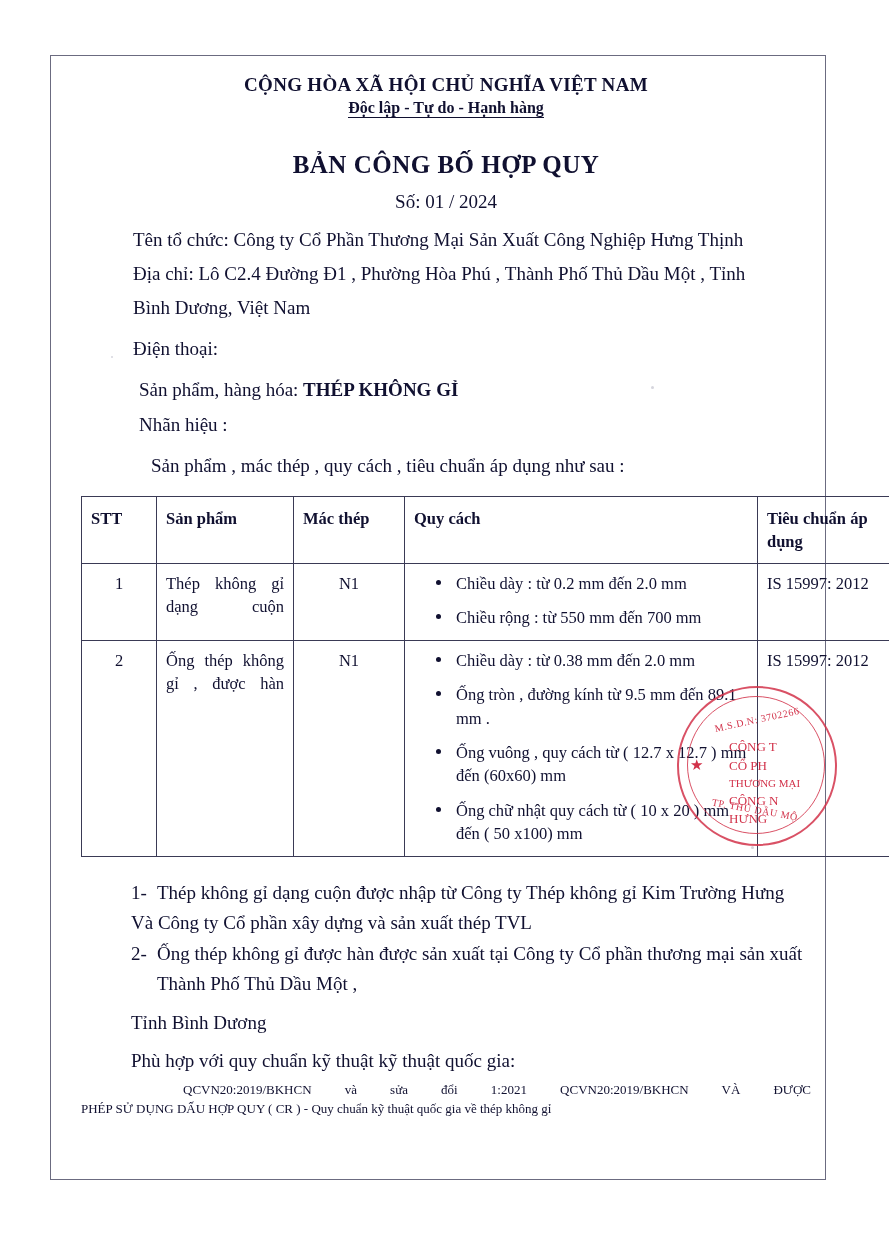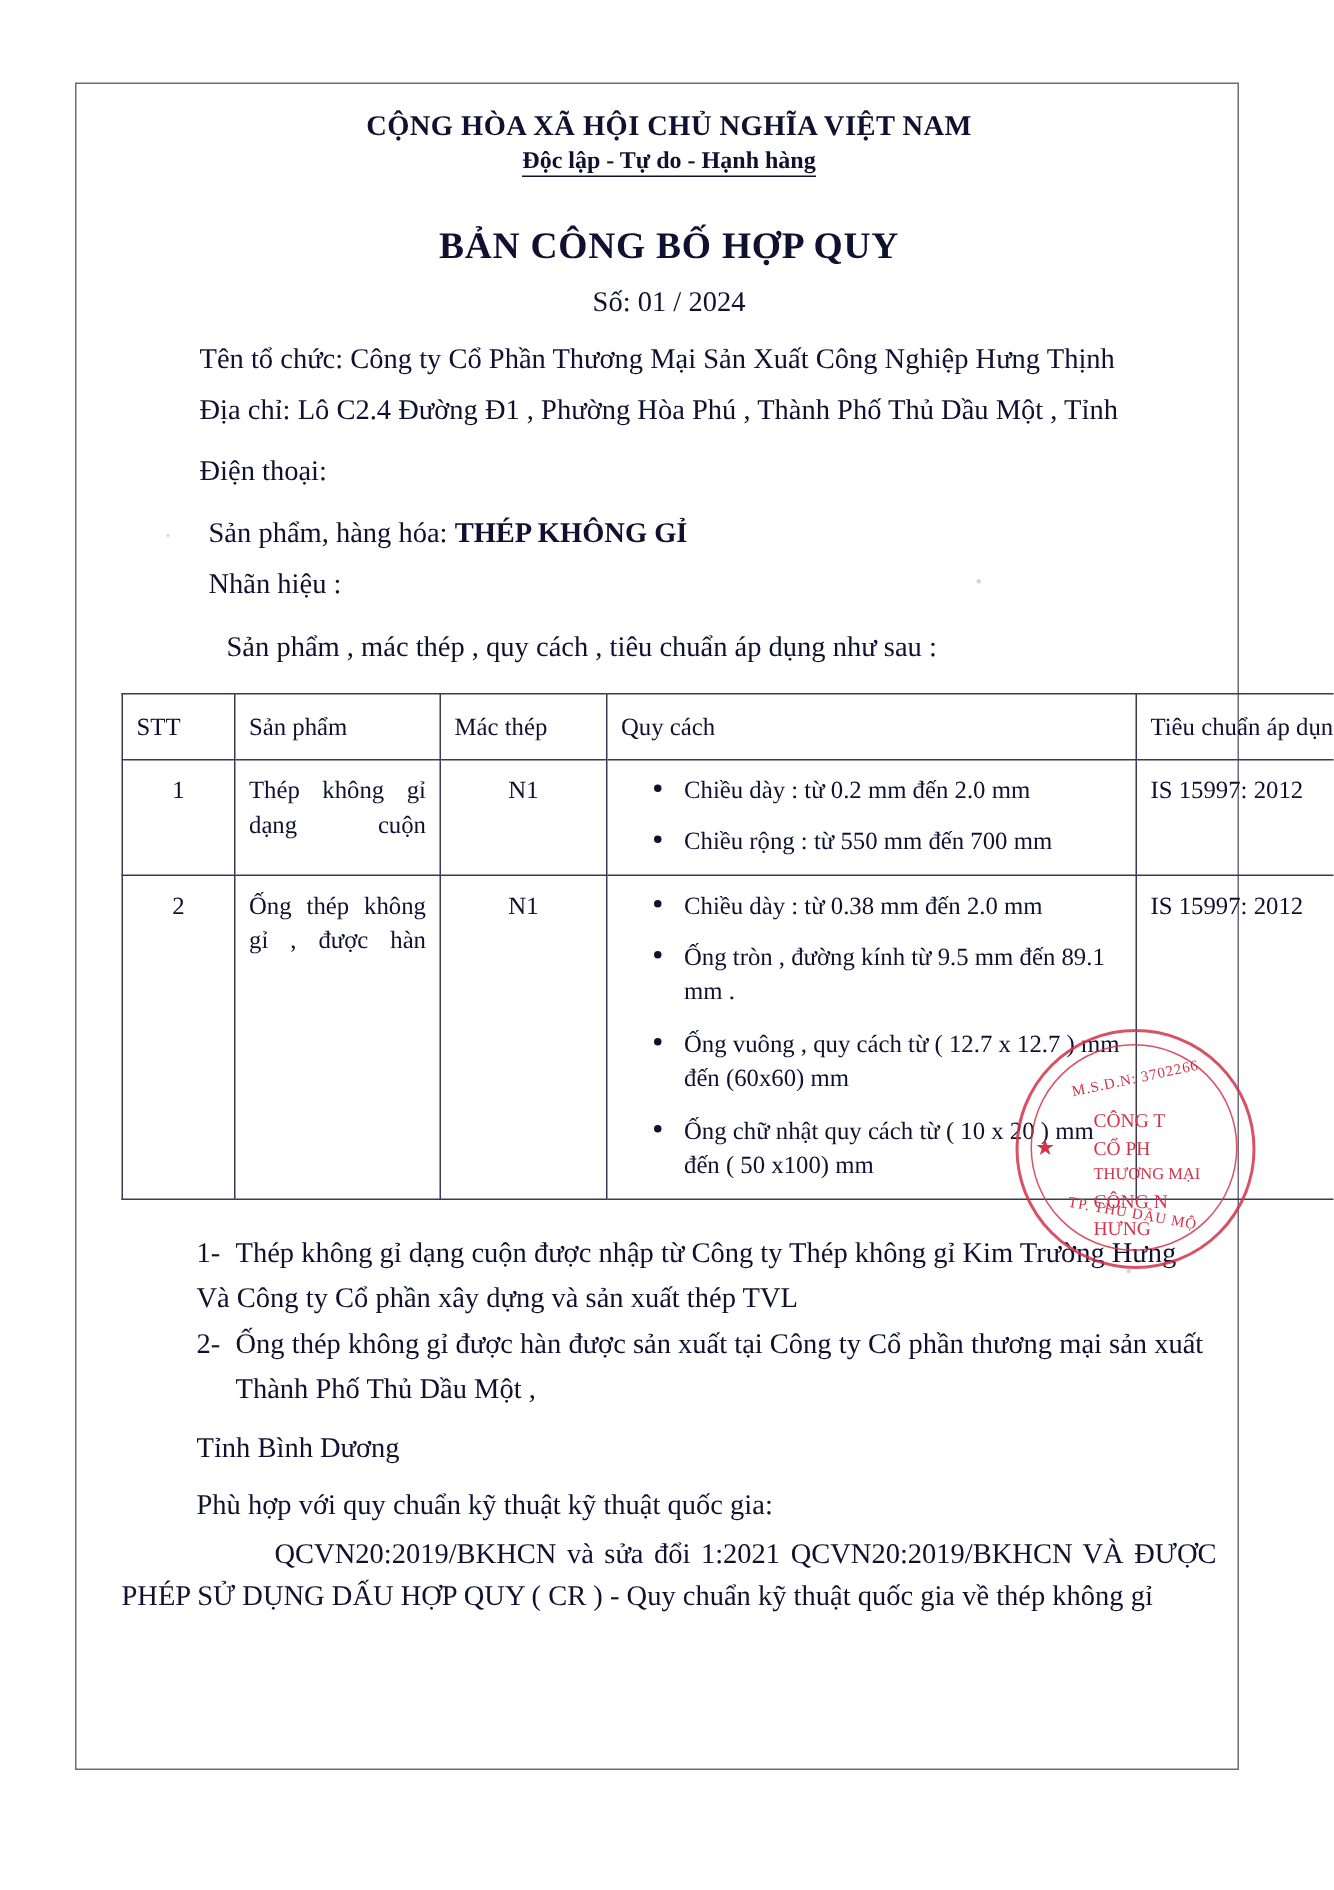--- a/index.html
+++ b/index.html
@@ -83,21 +83,21 @@
   }
   table.spec th, table.spec td {
     border: 1px solid #3a3a55;
     vertical-align: top;
     font-size: 16.5px;
     line-height: 1.4;
     padding: 8px 9px;
     color: #101030;
   }
   table.spec th {
-    font-weight: normal;
+    font-weight: bold;
     text-align: left;
     padding-top: 10px;
     padding-bottom: 10px;
   }
   .col-stt { width: 56px; text-align: center; }
   .col-prod { width: 118px; }
   .col-mac { width: 92px; text-align: center; }
   .col-quy { width: 334px; }
   .col-std { width: 130px; }
   td.center { text-align: center; }
@@ -146,21 +146,21 @@
   }
   .note-cont.deep { padding-left: 76px; }
   .footer-para {
     font-size: 19px;
     line-height: 1.5;
     color: #101030;
     padding-left: 50px;
     margin-top: 10px;
   }
   .footer-just {
-    font-size: 19px;
+    font-size: 13px;
     line-height: 1.5;
     color: #101030;
     padding-left: 50px;
     margin-top: 4px;
   }
   .footer-just .line1 {
     display: block;
     text-align: justify;
     text-align-last: justify;
     padding-left: 52px;
@@ -248,20 +248,21 @@
   <div class="doc-body">
 
     <div class="national-head">CỘNG HÒA XÃ HỘI CHỦ NGHĨA VIỆT NAM</div>
     <div class="national-sub"><span>Độc lập - Tự do - Hạnh hàng</span></div>
 
     <div class="doc-title">BẢN CÔNG BỐ HỢP QUY</div>
     <div class="doc-number">Số: 01 / 2024</div>
 
     <div class="para indent-1">Tên tổ chức: Công ty Cổ Phần Thương Mại Sản Xuất Công Nghiệp Hưng Thịnh</div>
     <div class="para indent-1 tight">Địa chỉ: Lô C2.4 Đường Đ1 , Phường Hòa Phú , Thành Phố Thủ Dầu Một , Tỉnh</div>
+    <div class="para indent-1 tight">Bình Dương, Việt Nam</div>
     <div class="para indent-1">Điện thoại:</div>
 
     <div class="para indent-2">
       <span>Sản phẩm, hàng hóa: </span><span class="strong">THÉP KHÔNG GỈ</span>
     </div>
     <div class="para indent-2 tight">Nhãn hiệu :</div>
     <div class="para indent-3">Sản phẩm , mác thép , quy cách , tiêu chuẩn áp dụng như sau :</div>
 
     <table class="spec">
       <thead>

